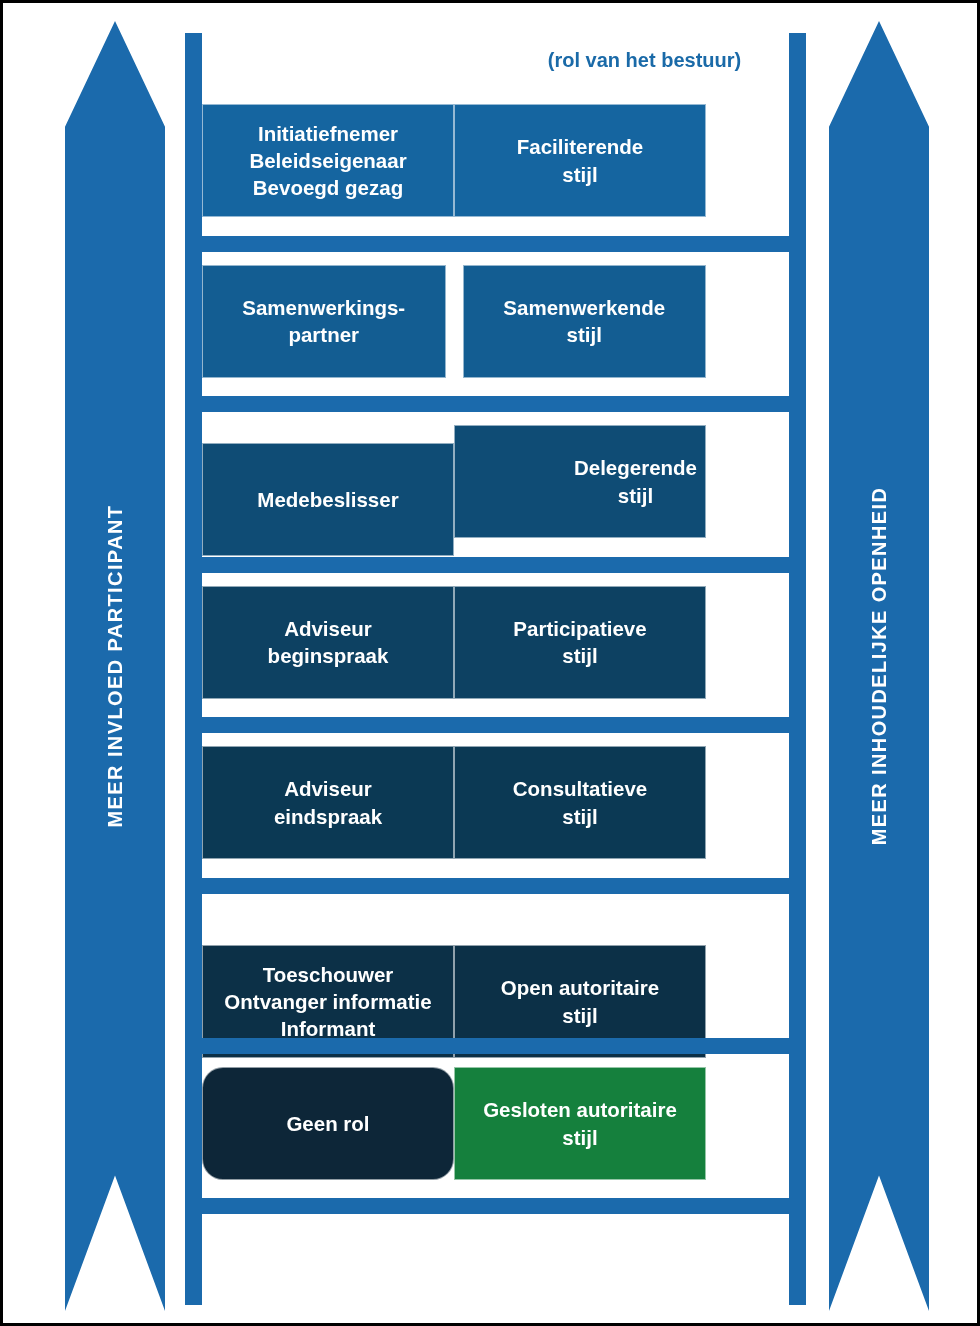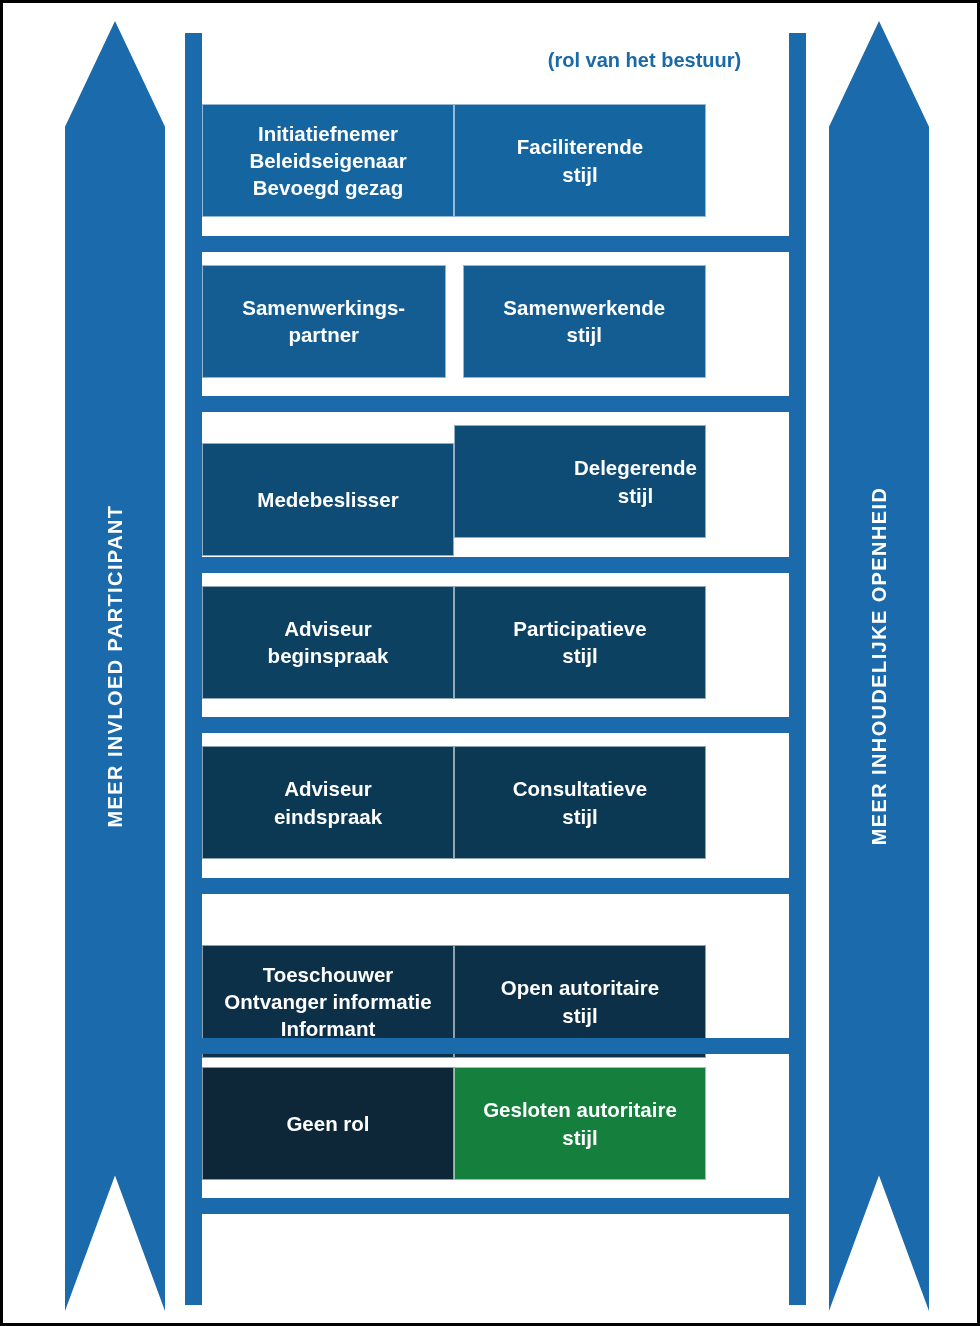--- a/index.html
+++ b/index.html
@@ -204,21 +204,21 @@
         </div>
         <div class="cell" style="background: rgb(12, 48, 71);">
           <div>
             <span>Open autoritaire</span>
             <span>stijl</span>
           </div>
         </div>
       </div>
       <div class="rung" style="top: 1035px;"></div>
       <div class="row" style="top: 1064px; height: 113px;">
-        <div class="cell" style="background: rgb(13, 38, 56);">
+        <div class="cell" style="background: rgb(13, 38, 56); border-radius: 21px;">
           <div>
             <span>Geen rol</span>
           </div>
         </div>
         <div class="cell" style="background: #15803d;">
           <div>
             <span>Gesloten autoritaire</span>
             <span>stijl</span>
           </div>
         </div>

